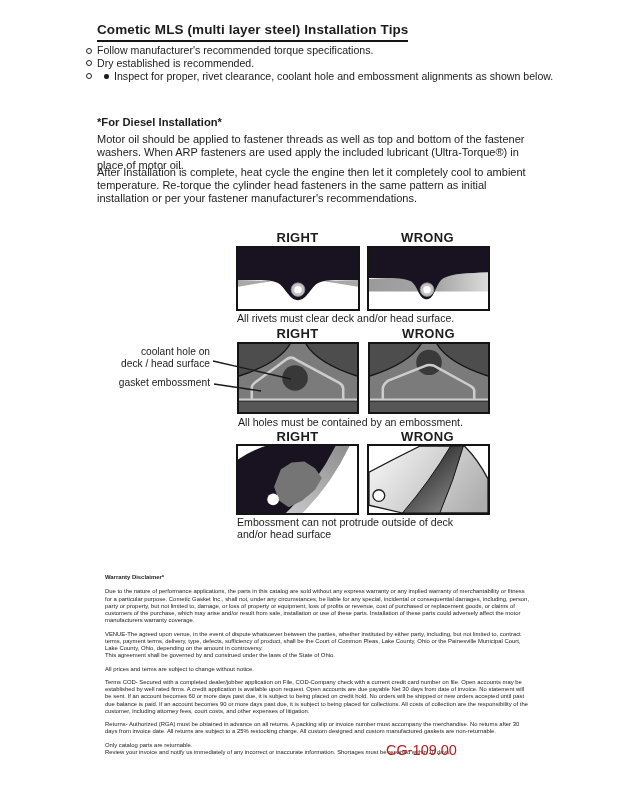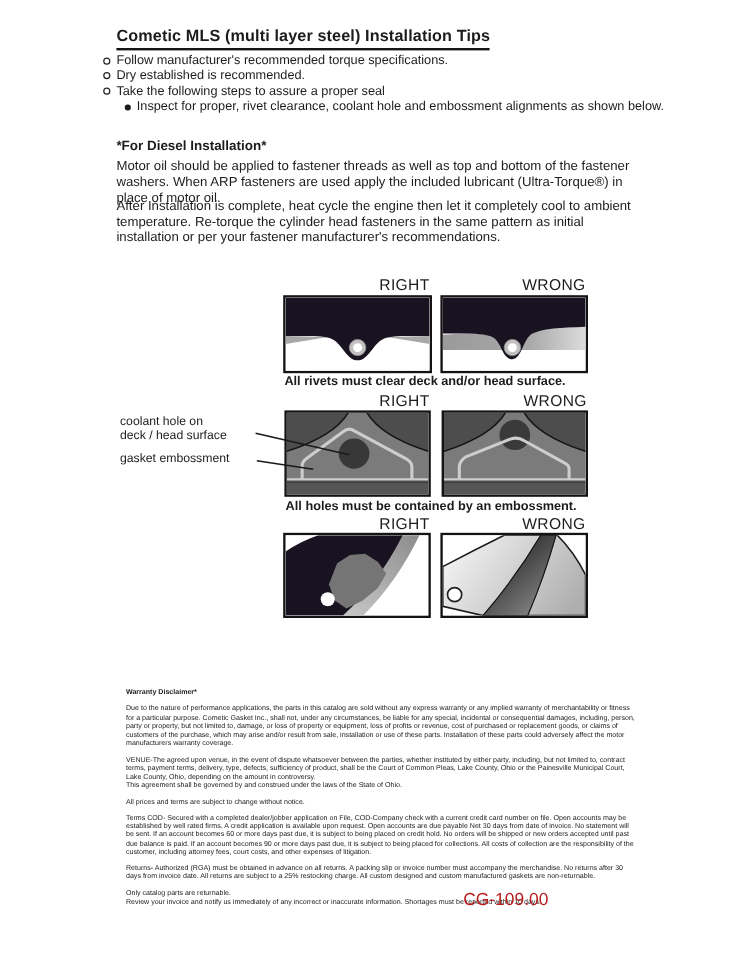--- a/index.html
+++ b/index.html
@@ -14,25 +14,25 @@
   .li{position:relative;padding-left:11px;}
   .li .ring{position:absolute;left:0;top:3.5px;width:4px;height:4px;border:1px solid #222;
             border-radius:50%;}
   .subli{position:relative;padding-left:28px;}
   .subli .dot{position:absolute;left:18px;top:4.5px;width:4.5px;height:4.5px;background:#1c1c1c;
               border-radius:50%;}
   
   .dheading{left:97px;top:116px;font-size:11.2px;font-weight:bold;}
   .para{left:97px;font-size:11px;line-height:13px;width:432px;}
   
-  .figlabel{font-size:13px;font-weight:400;text-align:right;width:121px;letter-spacing:.3px;}
+  .figlabel{font-size:13px;font-weight:700;text-align:center;width:121px;letter-spacing:.3px;}
   .fig{border:2.5px solid #141414;box-sizing:border-box;background:#fff;}
   .fig svg{display:block;width:100%;height:100%;}
-  .caption{font-size:10.6px;font-weight:bold;line-height:12px;}
-  .ann{font-size:10.2px;line-height:11.5px;text-align:left;width:110px;}
+  .caption{font-size:10.6px;font-weight:normal;line-height:12px;}
+  .ann{font-size:10.2px;line-height:11.5px;text-align:right;width:110px;}
   
   .disc{left:105px;top:574px;width:427px;font-size:5.9px;line-height:7.25px;color:#222;}
   .disc p{margin:0 0 6px 0;}
   .disc p.tight{margin:0;}
   .disc .dh{font-weight:bold;margin-bottom:7px;}
   .code{left:386px;top:742px;font-size:14.5px;color:#b91c1c;}
 </style>
 </head>
 <body>
 
@@ -44,21 +44,20 @@
     <div class="li">
       <span class="ring"></span>
       <span>Follow manufacturer's recommended torque specifications.</span>
     </div>
     <div class="li">
       <span class="ring"></span>
       <span>Dry established is recommended.</span>
     </div>
     <div class="li">
       <span class="ring"></span>
-      <span>Take the following steps to assure a proper seal</span>
     </div>
     <div class="subli">
       <span class="dot"></span>
       <span>Inspect for proper, rivet clearance, coolant hole and embossment alignments as shown below.</span>
     </div>
   </div>
 
   <div class="abs dheading">*For Diesel Installation*</div>
   <div class="abs para" style="top:133px;">Motor oil should be applied to fastener threads as well as top and bottom of the fastener washers. When ARP fasteners are used apply the included lubricant (Ultra-Torque®) in place of motor oil.</div>
   <div class="abs para" style="top:166px;">After Installation is complete, heat cycle the engine then let it completely cool to ambient temperature. Re-torque the cylinder head fasteners in the same pattern as initial installation or per your fastener manufacturer's recommendations.</div>
@@ -176,20 +175,21 @@
             <stop offset="1" stop-color="#8a8a8a"></stop>
         </linearGradient>
       </defs>
       <rect width="121" height="69" fill="#ffffff"></rect>
       <path d="M0,27 Q26,13 52,0 L97,0 Q111,14 121,34 L121,69 L34,69 L0,61 Z" fill="url(#g3wl)" stroke="#1a1a1a" stroke-width="1.3"></path>
       <path d="M83,0 L96,0 Q86,36 72,69 L34,69 Q62,36 83,0 Z" fill="url(#g3wd)" stroke="#111111" stroke-width="1"></path>
       <circle cx="10" cy="51" r="6" fill="#ffffff" stroke="#222222" stroke-width="1.4"></circle>
     </svg>
   </div>
 
+  <div class="abs caption" style="left:237px;top:516px;width:235px;">Embossment can not protrude outside of deck and/or head surface</div>
 
   <div class="abs disc">
     <p class="dh">Warranty Disclaimer*</p>
     <p>Due to the nature of performance applications, the parts in this catalog are sold without any express warranty or any implied warranty of merchantability or fitness for a particular purpose.  Cometic Gasket Inc., shall not, under any circumstances, be liable for any special, incidental or consequential damages, including, person, party or property, but not limited to, damage, or loss of property or equipment, loss of profits or revenue, cost of purchased or replacement goods, or claims of customers of the purchase, which may arise and/or result from sale, installation or use of these parts.  Installation of these parts could adversely affect the motor manufacturers warranty coverage.</p>
     <p class="tight">VENUE-The agreed upon venue, in the event of dispute whatsoever between the parties, whether instituted by either party, including, but not limited to, contract terms, payment terms, delivery, type, defects, sufficiency of product, shall be the Court of Common Pleas, Lake County, Ohio or the Painesville Municipal Court, Lake County, Ohio, depending on the amount in controversy.</p>
     <p>This agreement shall be governed by and construed under the laws of the State of Ohio.</p>
     <p>All prices and terms are subject to change without notice.</p>
     <p>Terms COD- Secured with a completed dealer/jobber application on File, COD-Company check with a current credit card number on file.  Open accounts may be established by well rated firms.  A credit application is available upon request.  Open accounts are due payable Net 30 days from date of invoice.  No statement will be sent.  If an account becomes 60 or more days past due, it is subject to being placed on credit hold.  No orders will be shipped or new orders accepted until past due balance is paid.  If an account becomes 90 or more days past due, it is subject to being placed for collections.  All costs of collection are the responsibility of the customer, including attorney fees, court costs, and other expenses of litigation.</p>
     <p>Returns- Authorized (RGA) must be obtained in advance on all returns.  A packing slip or invoice number must accompany the merchandise.  No returns after 30 days from invoice date.  All returns are subject to a 25% restocking charge.  All custom designed and custom manufactured gaskets are non-returnable.</p>
     <p class="tight">Only catalog parts are returnable.</p>

